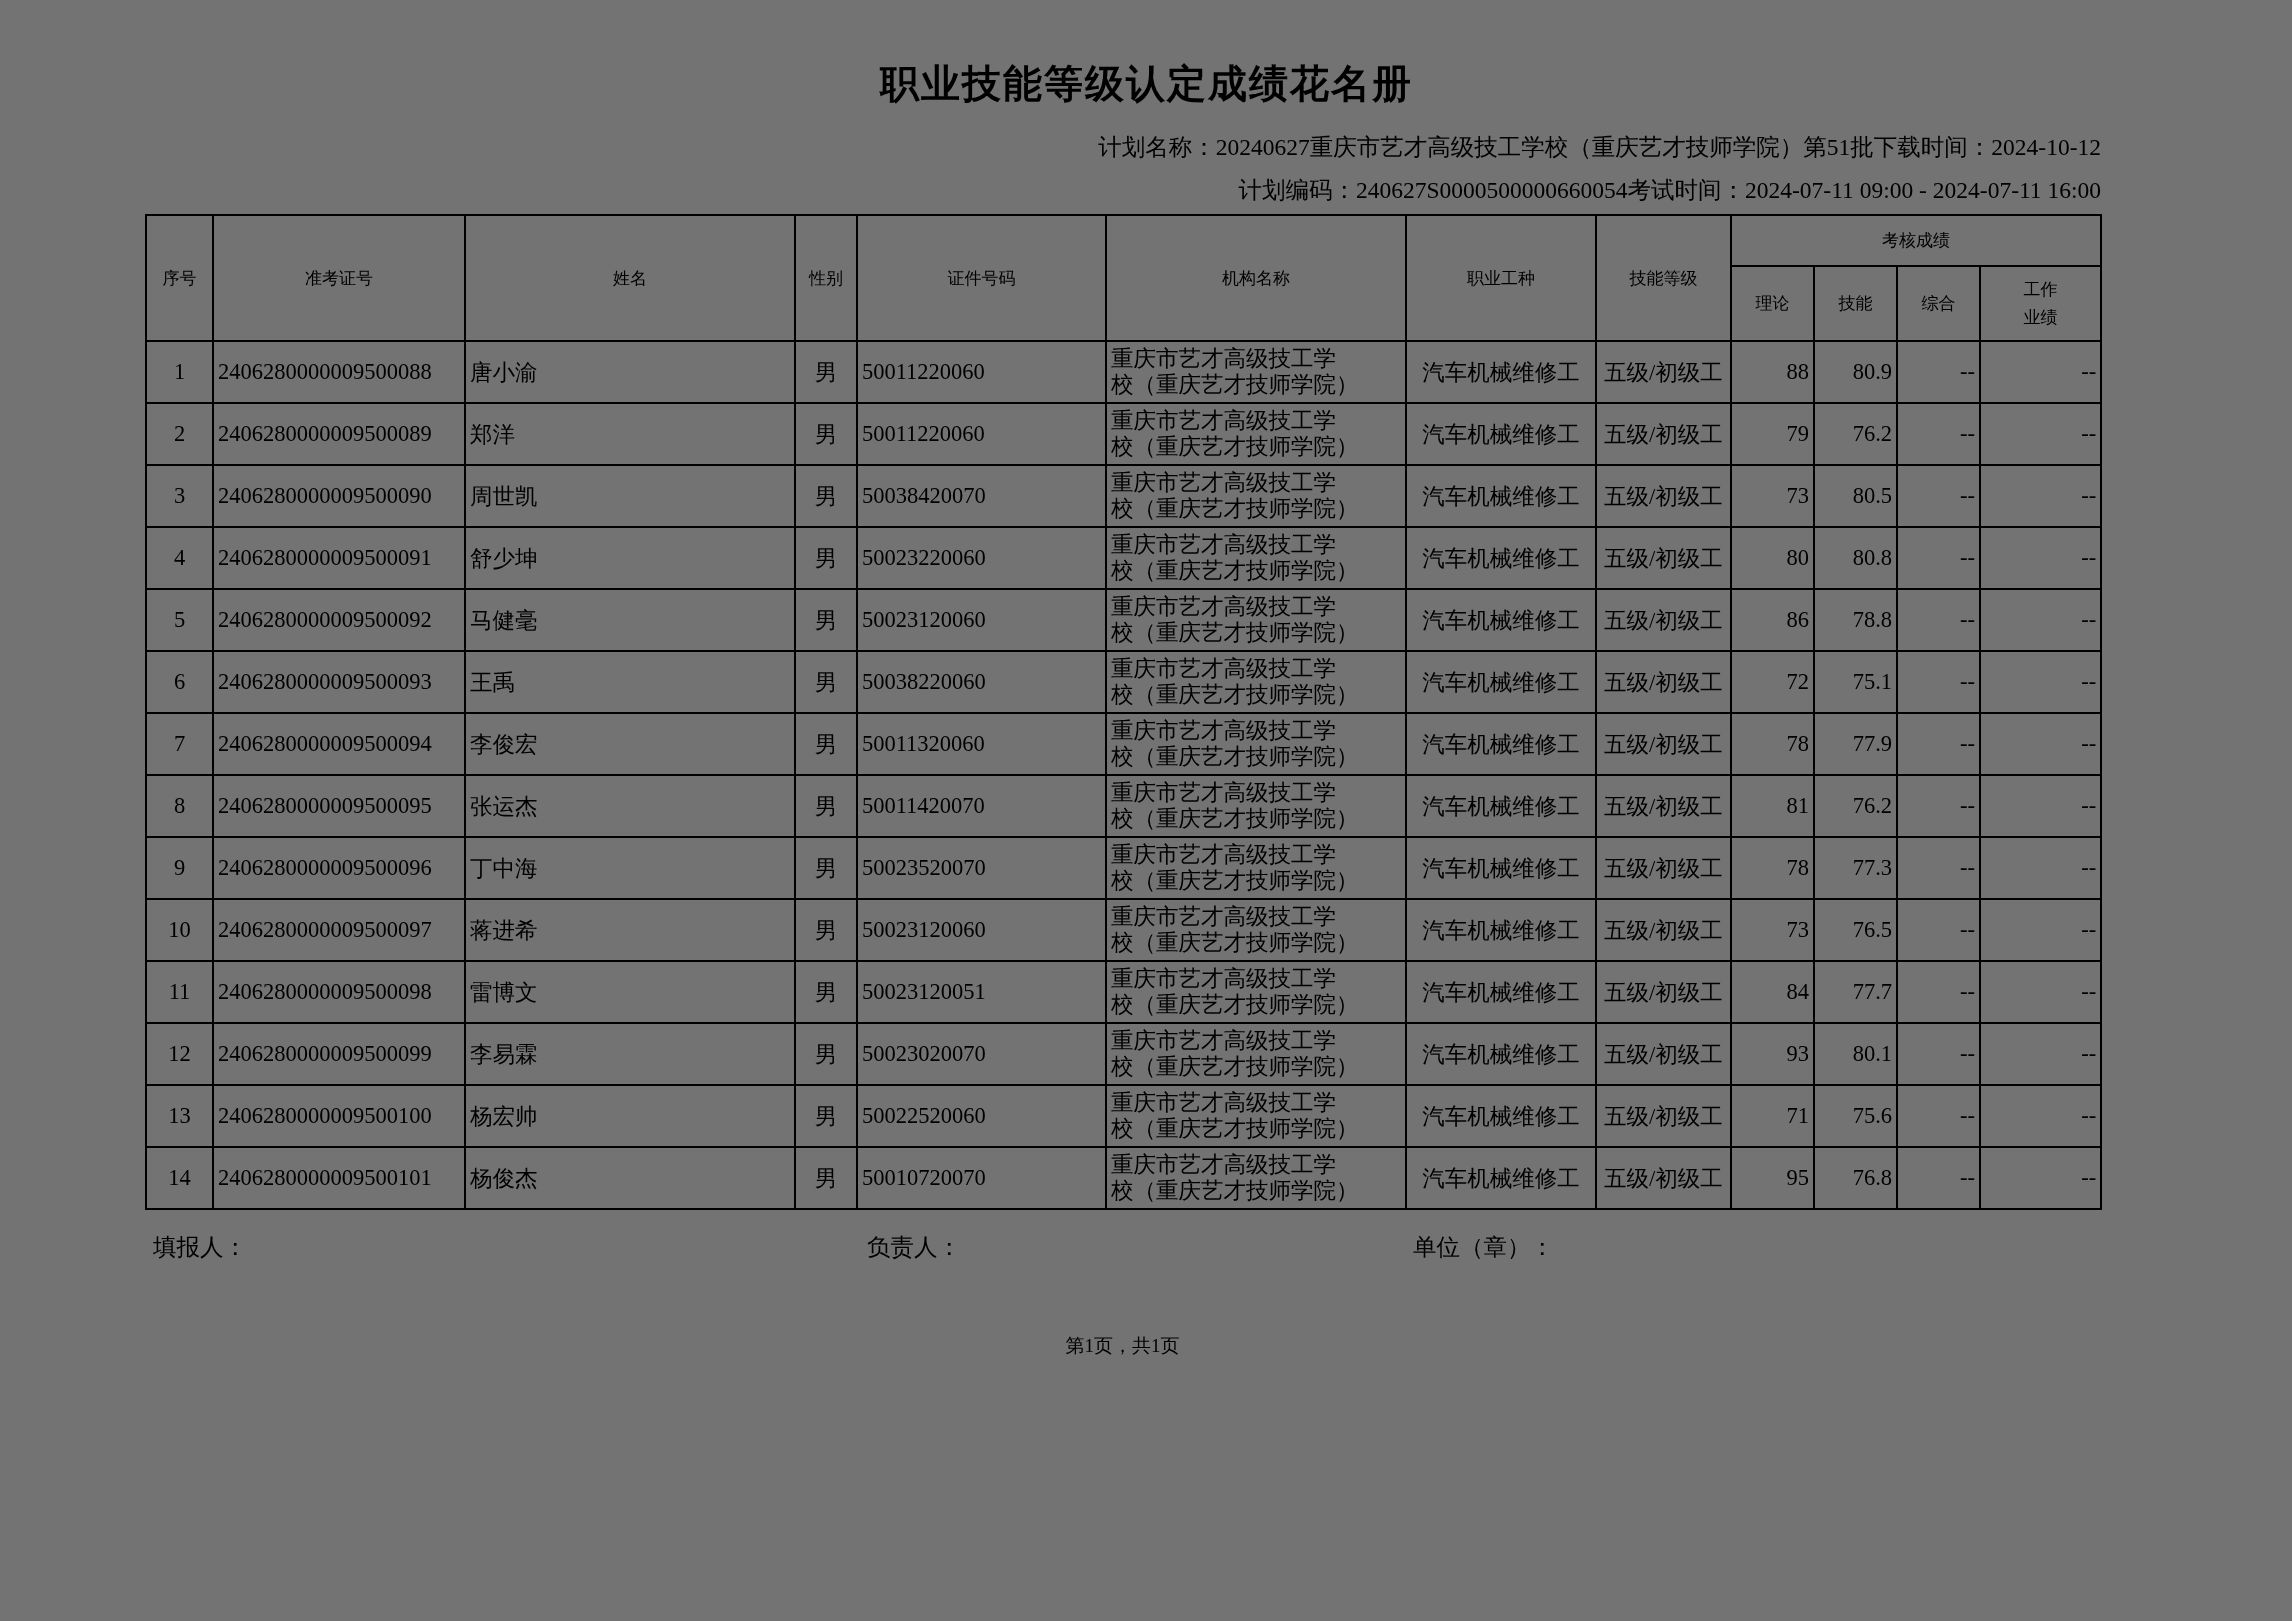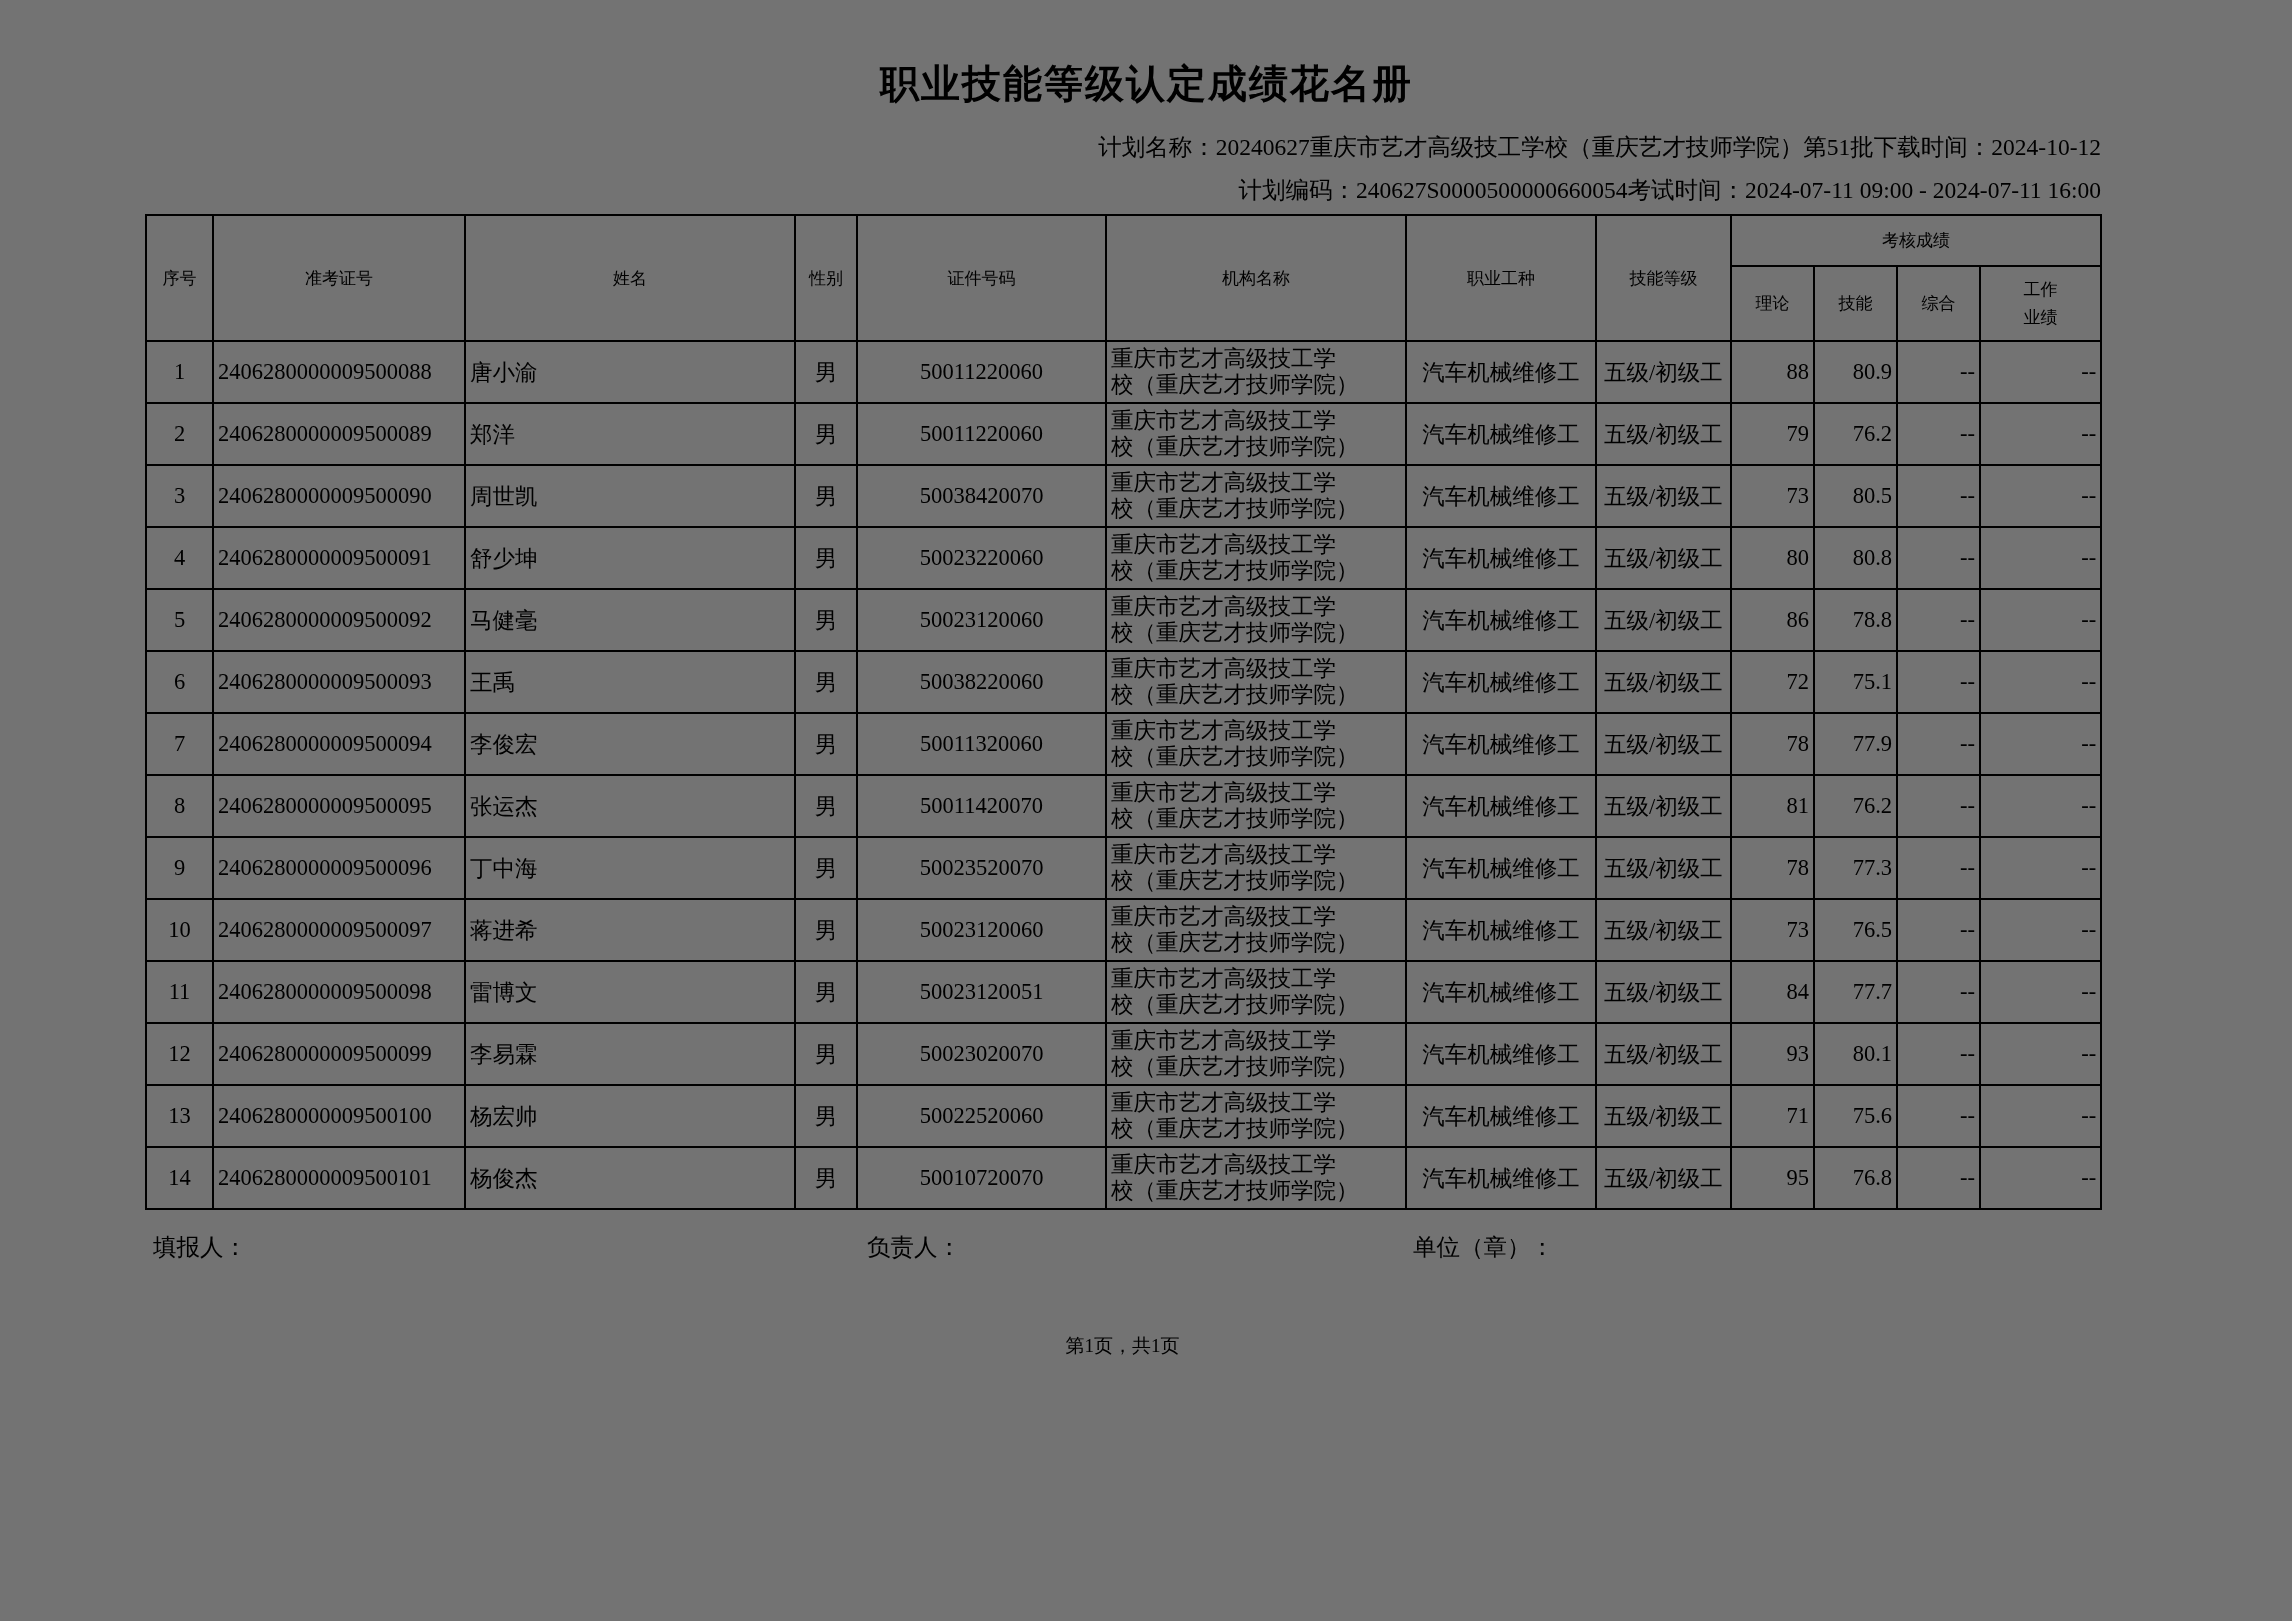--- a/index.html
+++ b/index.html
@@ -32,21 +32,21 @@
   }
   tr.hrow1{height:51px;}
   tr.hrow2{height:75px;}
   tbody tr{height:62px;}
   th{text-align:center;font-size:17px;}
   .pre{white-space:pre-line;line-height:27.4px;}
   .c-idx{text-align:center;}
   .c-exam{text-align:left;padding-left:4.9px;}
   .c-name{text-align:left;padding-left:5.9px;}
   .c-gender{text-align:center;}
-  .c-id{text-align:center;padding-left:11.8px;}
+  .c-id{text-align:left;padding-left:11.8px;}
   .c-org{text-align:left;padding-left:3.9px;line-height:26px;}
   .c-occ{text-align:center;padding:0 2px;}
   .c-level{text-align:center;padding:0 2px;}
   .c-score{text-align:right;padding-right:4.9px;}
   .footer-labels{position:absolute;top:1231px;left:0;width:100%;font-size:23.5px;}
   .footer-labels .lbl{position:absolute;white-space:nowrap;}
   .lbl.filler{left:153px;}
   .lbl.responsible{left:867px;}
   .lbl.unit{left:1413px;}
   .page-indicator{

